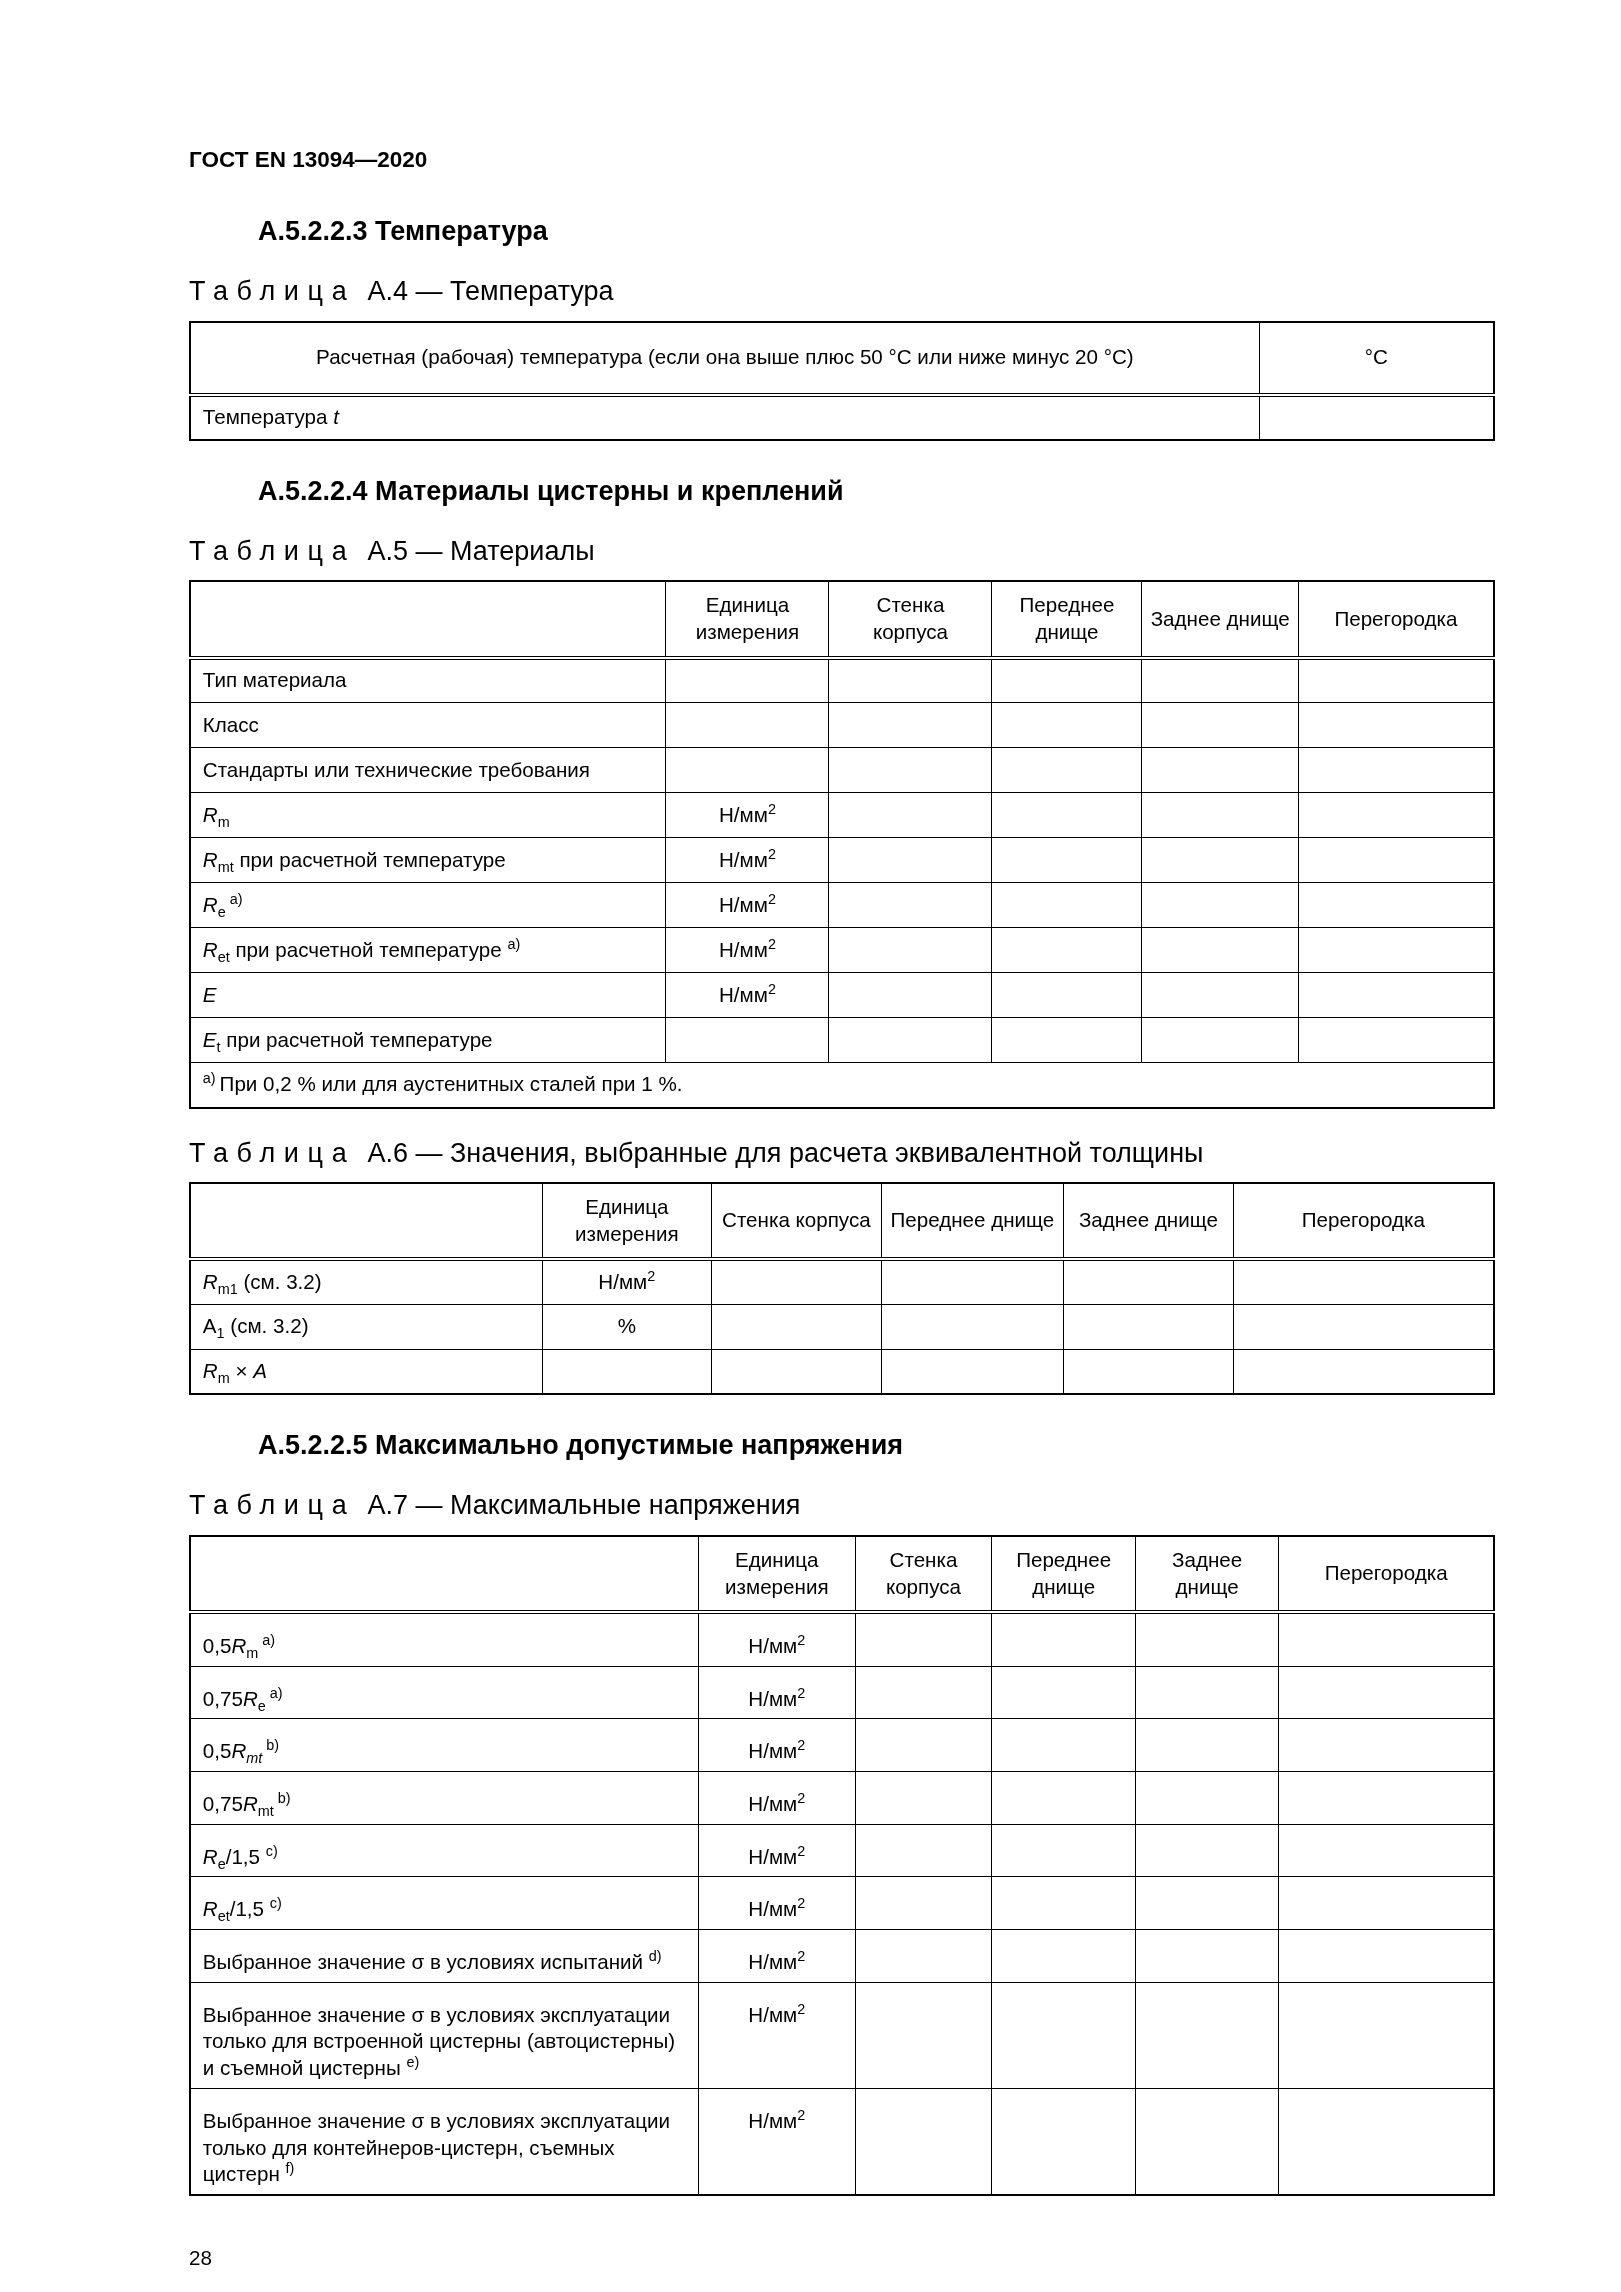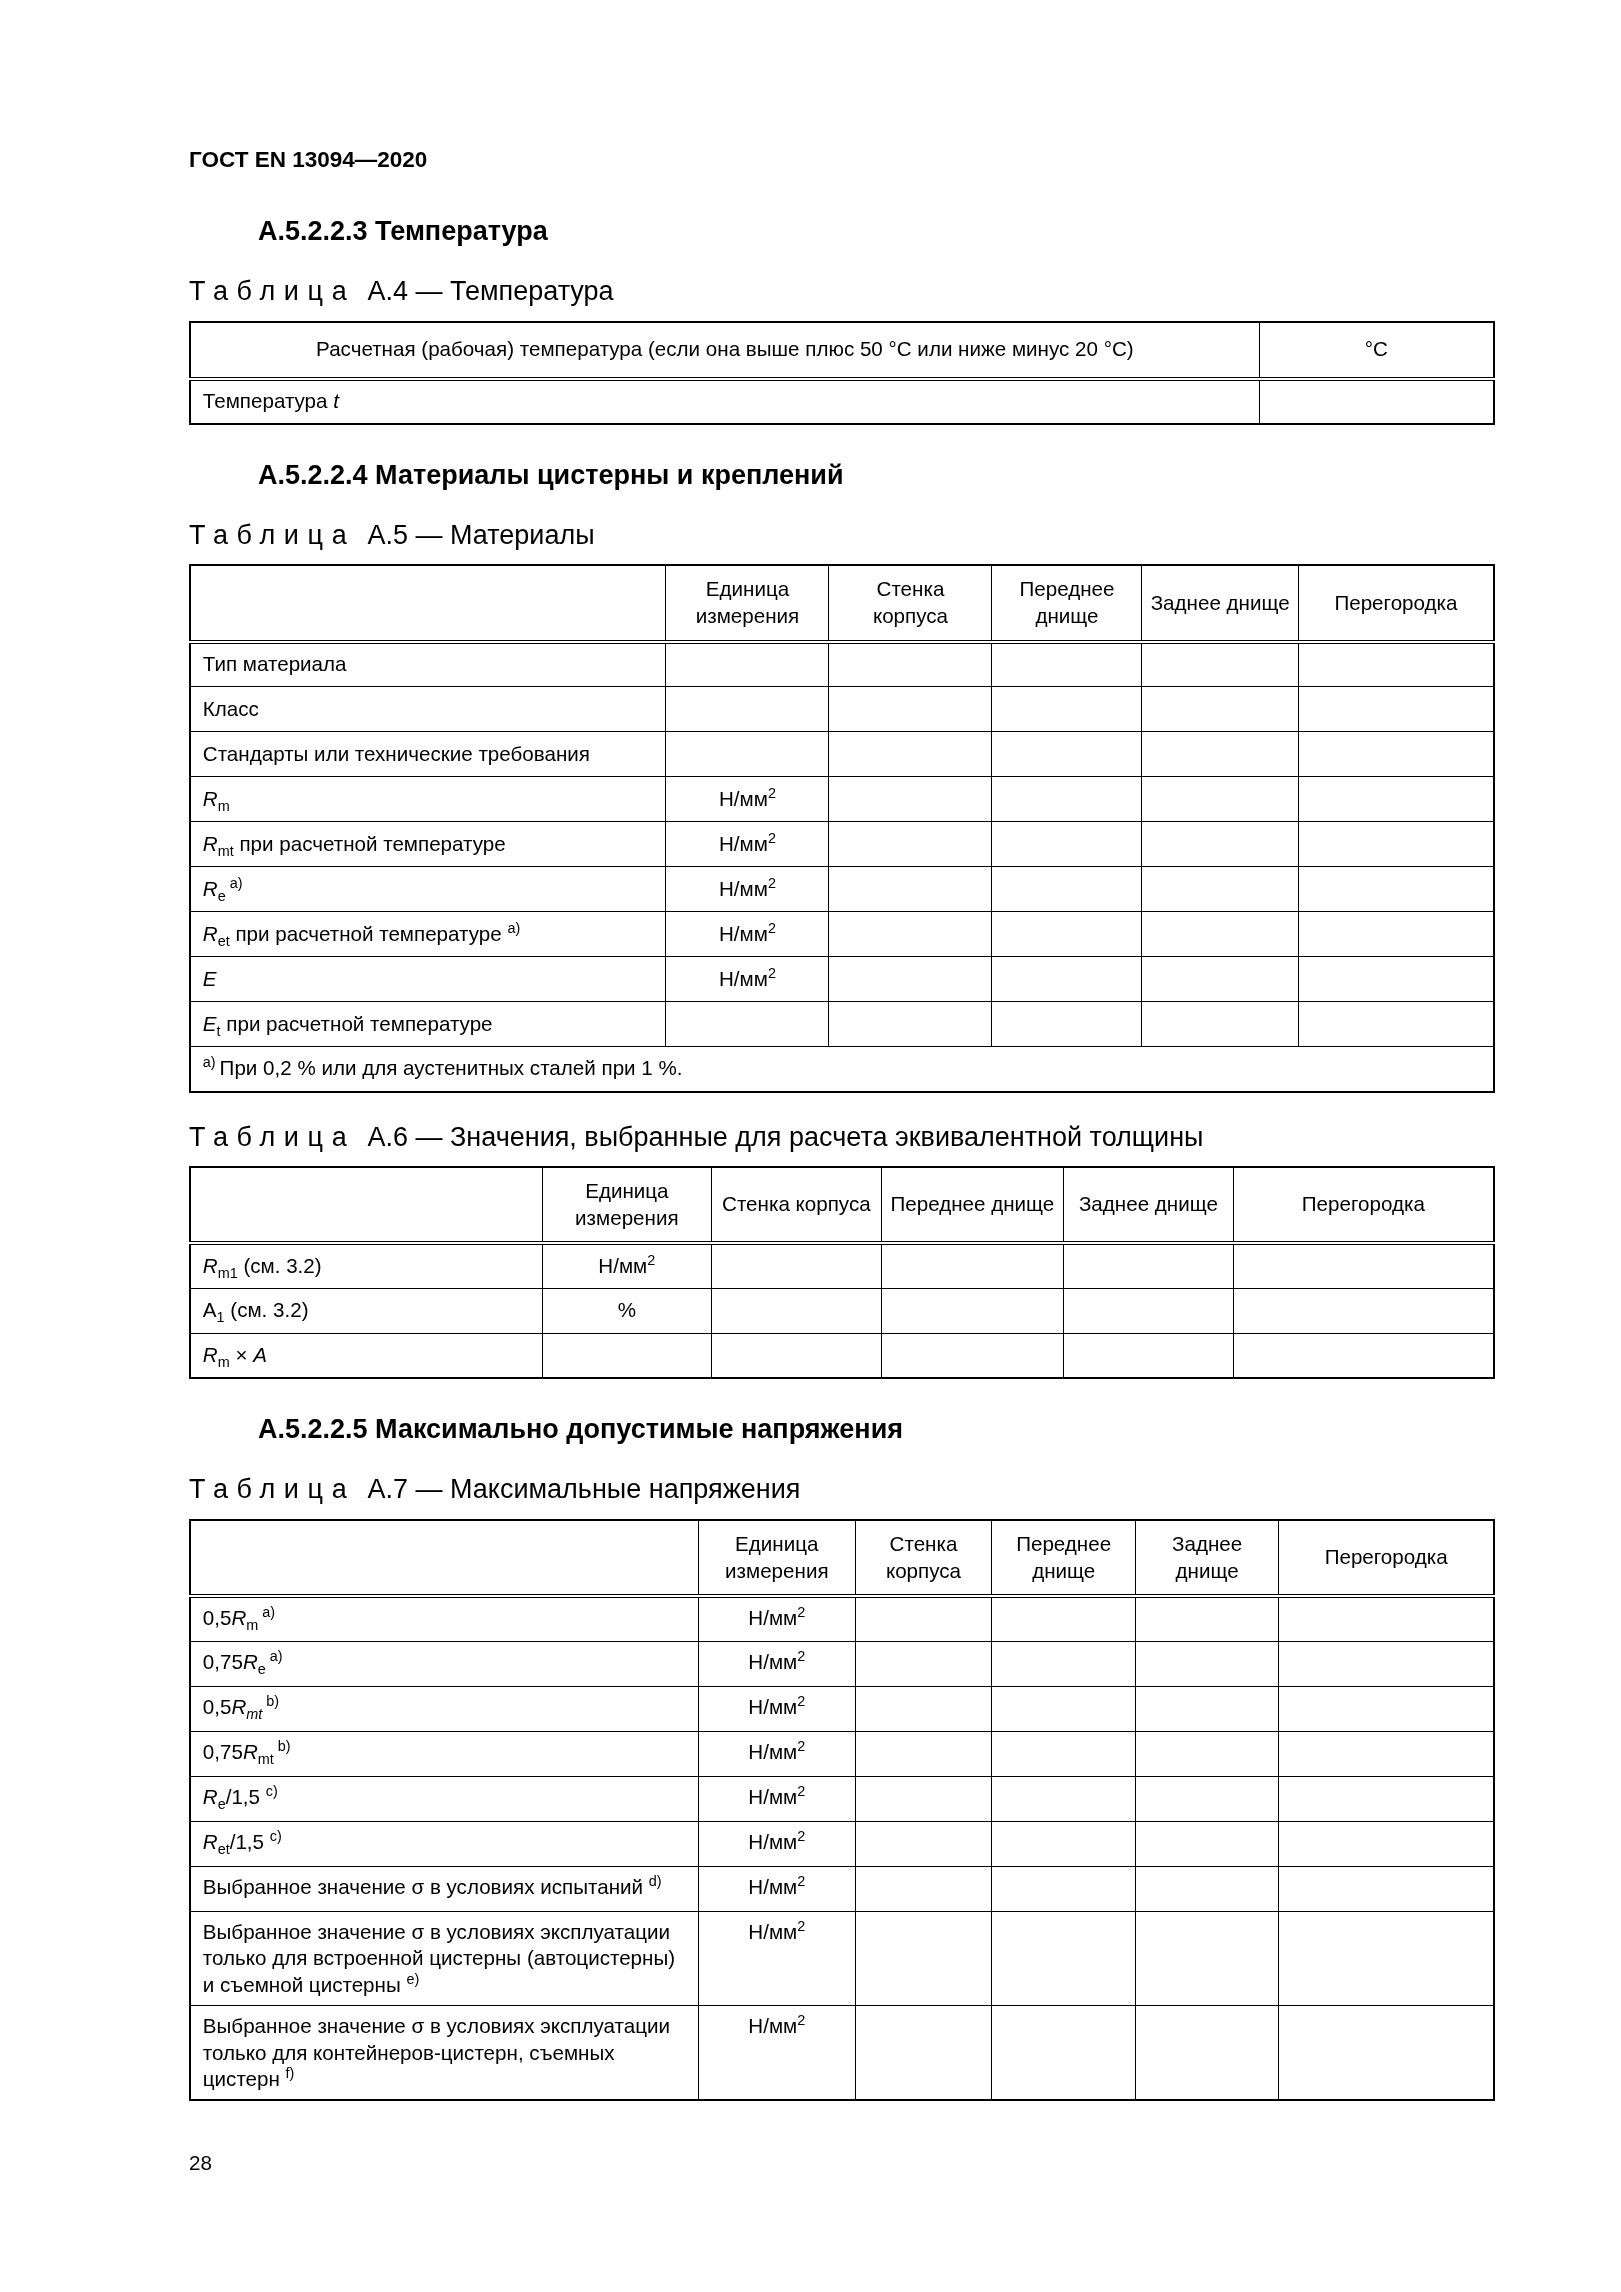--- a/index.html
+++ b/index.html
@@ -41,41 +41,41 @@
     table-layout: fixed;
     border: 2px solid #000;
   }
   table.doc-table th {
     border: 1px solid #000;
     border-bottom: 4.9px double #000;
     font-weight: normal;
     text-align: center;
     vertical-align: middle;
     padding: 9.8px 7.8px;
-    height: 57px;
+    height: 73px;
     font-size: 20.6px;
     line-height: 1.3;
   }
   table.doc-table td {
     border: 1px solid #000;
     padding: 5.9px 11.8px;
     height: 45px;
     font-size: 20.6px;
     line-height: 1.3;
     vertical-align: middle;
   }
   td.label-cell { text-align: left; }
   td.unit-cell  { text-align: center; }
   td.empty-cell { }
   td.footnote-cell {
     padding-left: 51px;
     height: 43px;
     text-align: left;
   }
-  table.table-a7 td { vertical-align: top; padding-top: 7px; }
+  table.table-a7 td { vertical-align: top; padding-top: 19px; }
   sub, sup { font-size: 70%; line-height: 0; }
   i { font-style: italic; }
   .page-number {
     margin-top: 50px;
     font-size: 20.6px;
   }
 </style>
 </head>
 <body>
 

